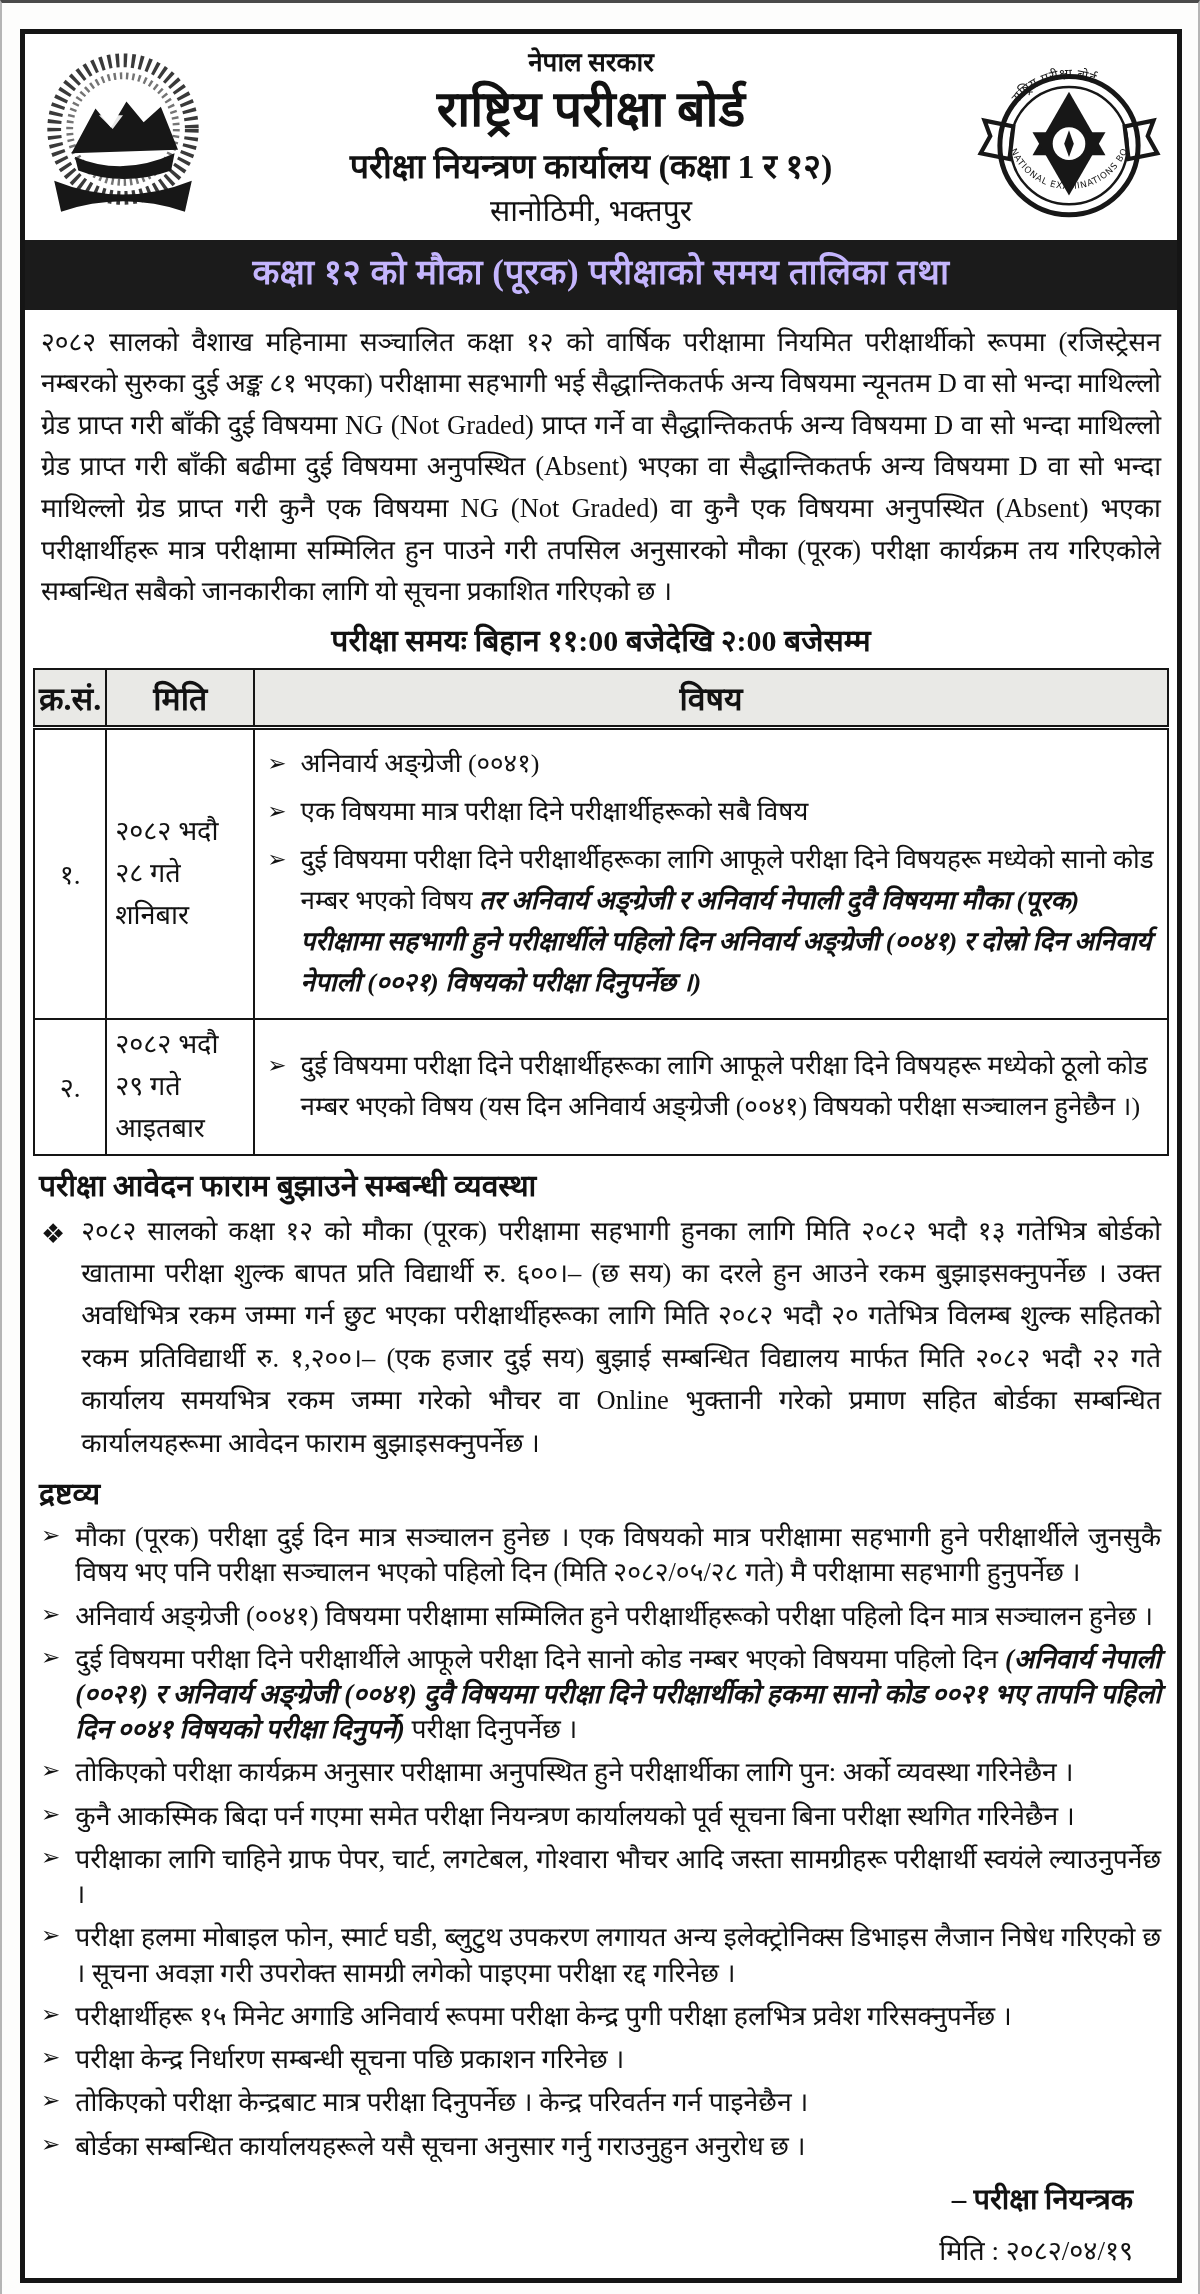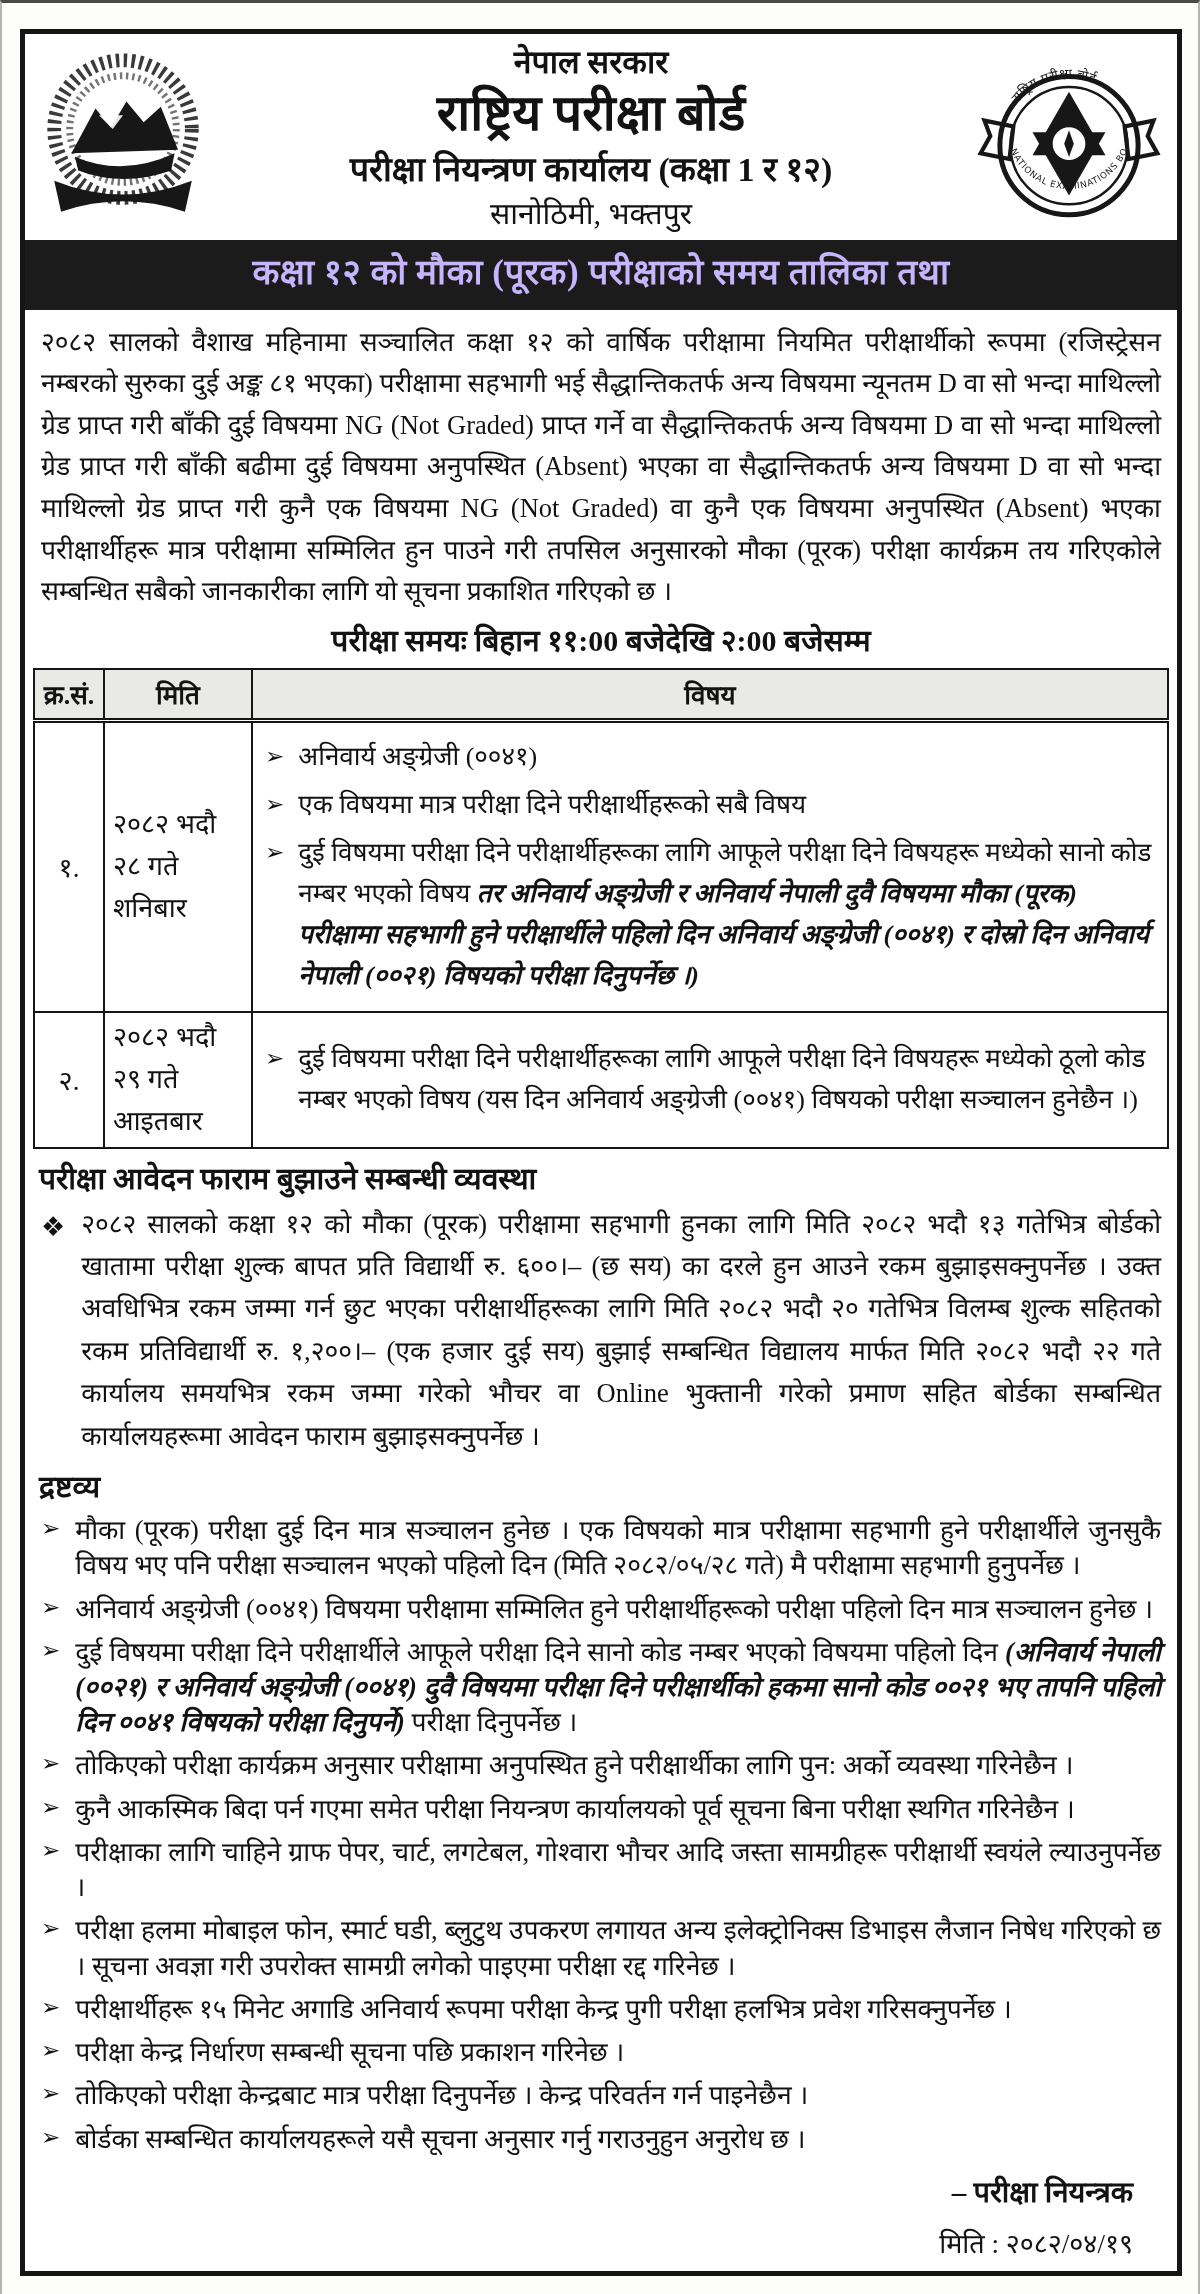--- a/index.html
+++ b/index.html
@@ -8,38 +8,38 @@
         border-top:3px solid #4a4a4a;border-left:2px solid #b5b5b5;border-right:2px solid #b5b5b5;overflow:hidden;}
   .main-box{position:absolute;left:18px;top:26px;width:1162px;box-sizing:border-box;
         border:5px solid #151515;background:#fff;padding-bottom:10px;}
 
   
   .masthead{display:flex;align-items:center;padding:6px 12px 4px;}
   .logo{flex:0 0 auto;}
   .logo.left svg{width:172px;height:176px;}
   .logo.right svg{width:192px;height:192px;}
   .masthead-text{flex:1;text-align:center;line-height:1.15;}
-  .gov{font-size:32px;font-weight:bold;}
+  .gov{font-size:26px;font-weight:bold;}
   .board{font-size:50px;font-weight:bold;margin-top:4px;}
   .office{font-size:34px;font-weight:bold;margin-top:8px;}
   .addr{font-size:30px;font-weight:normal;margin-top:8px;}
 
   
   .banner{background:#1b1b1b;color:#c4b5fd;text-align:center;font-weight:bold;
           font-size:35px;line-height:1.33;padding:10px 0 13px;letter-spacing:.5px;}
 
   
   .intro{font-size:26.5px;line-height:1.57;text-align:justify;margin:12px 16px 4px;}
 
   .exam-time{text-align:center;font-weight:bold;font-size:30px;margin:6px 0 8px;}
 
   
   table.schedule{border-collapse:collapse;margin:0 auto;width:1136px;}
   .schedule th,.schedule td{border:2px solid #151515;}
-  .schedule th{background:#e9e9e6;font-size:26px;font-weight:bold;padding:6px 4px;border-bottom:5px double #151515;}
+  .schedule th{background:#e9e9e6;font-size:32px;font-weight:bold;padding:6px 4px;border-bottom:5px double #151515;}
   .schedule td.sn{width:66px;text-align:center;font-size:27px;vertical-align:middle;}
   .schedule td.date{width:130px;font-size:27px;vertical-align:middle;padding:4px 8px;line-height:1.55;}
   .schedule td.subjects{padding:6px 10px 8px 12px;font-size:26px;vertical-align:middle;}
   .bullet{display:flex;gap:14px;margin:7px 0;line-height:1.58;text-align:left;}
   .arrow{flex:0 0 auto;font-size:23px;padding-top:3px;}
   .em{font-style:italic;font-weight:bold;}
 
   
   h2.section{font-size:30px;font-weight:bold;margin:12px 14px 4px;line-height:1.2;}
   .diamond-item{display:flex;gap:16px;margin:6px 16px 2px;font-size:26.5px;line-height:1.6;text-align:justify;}

